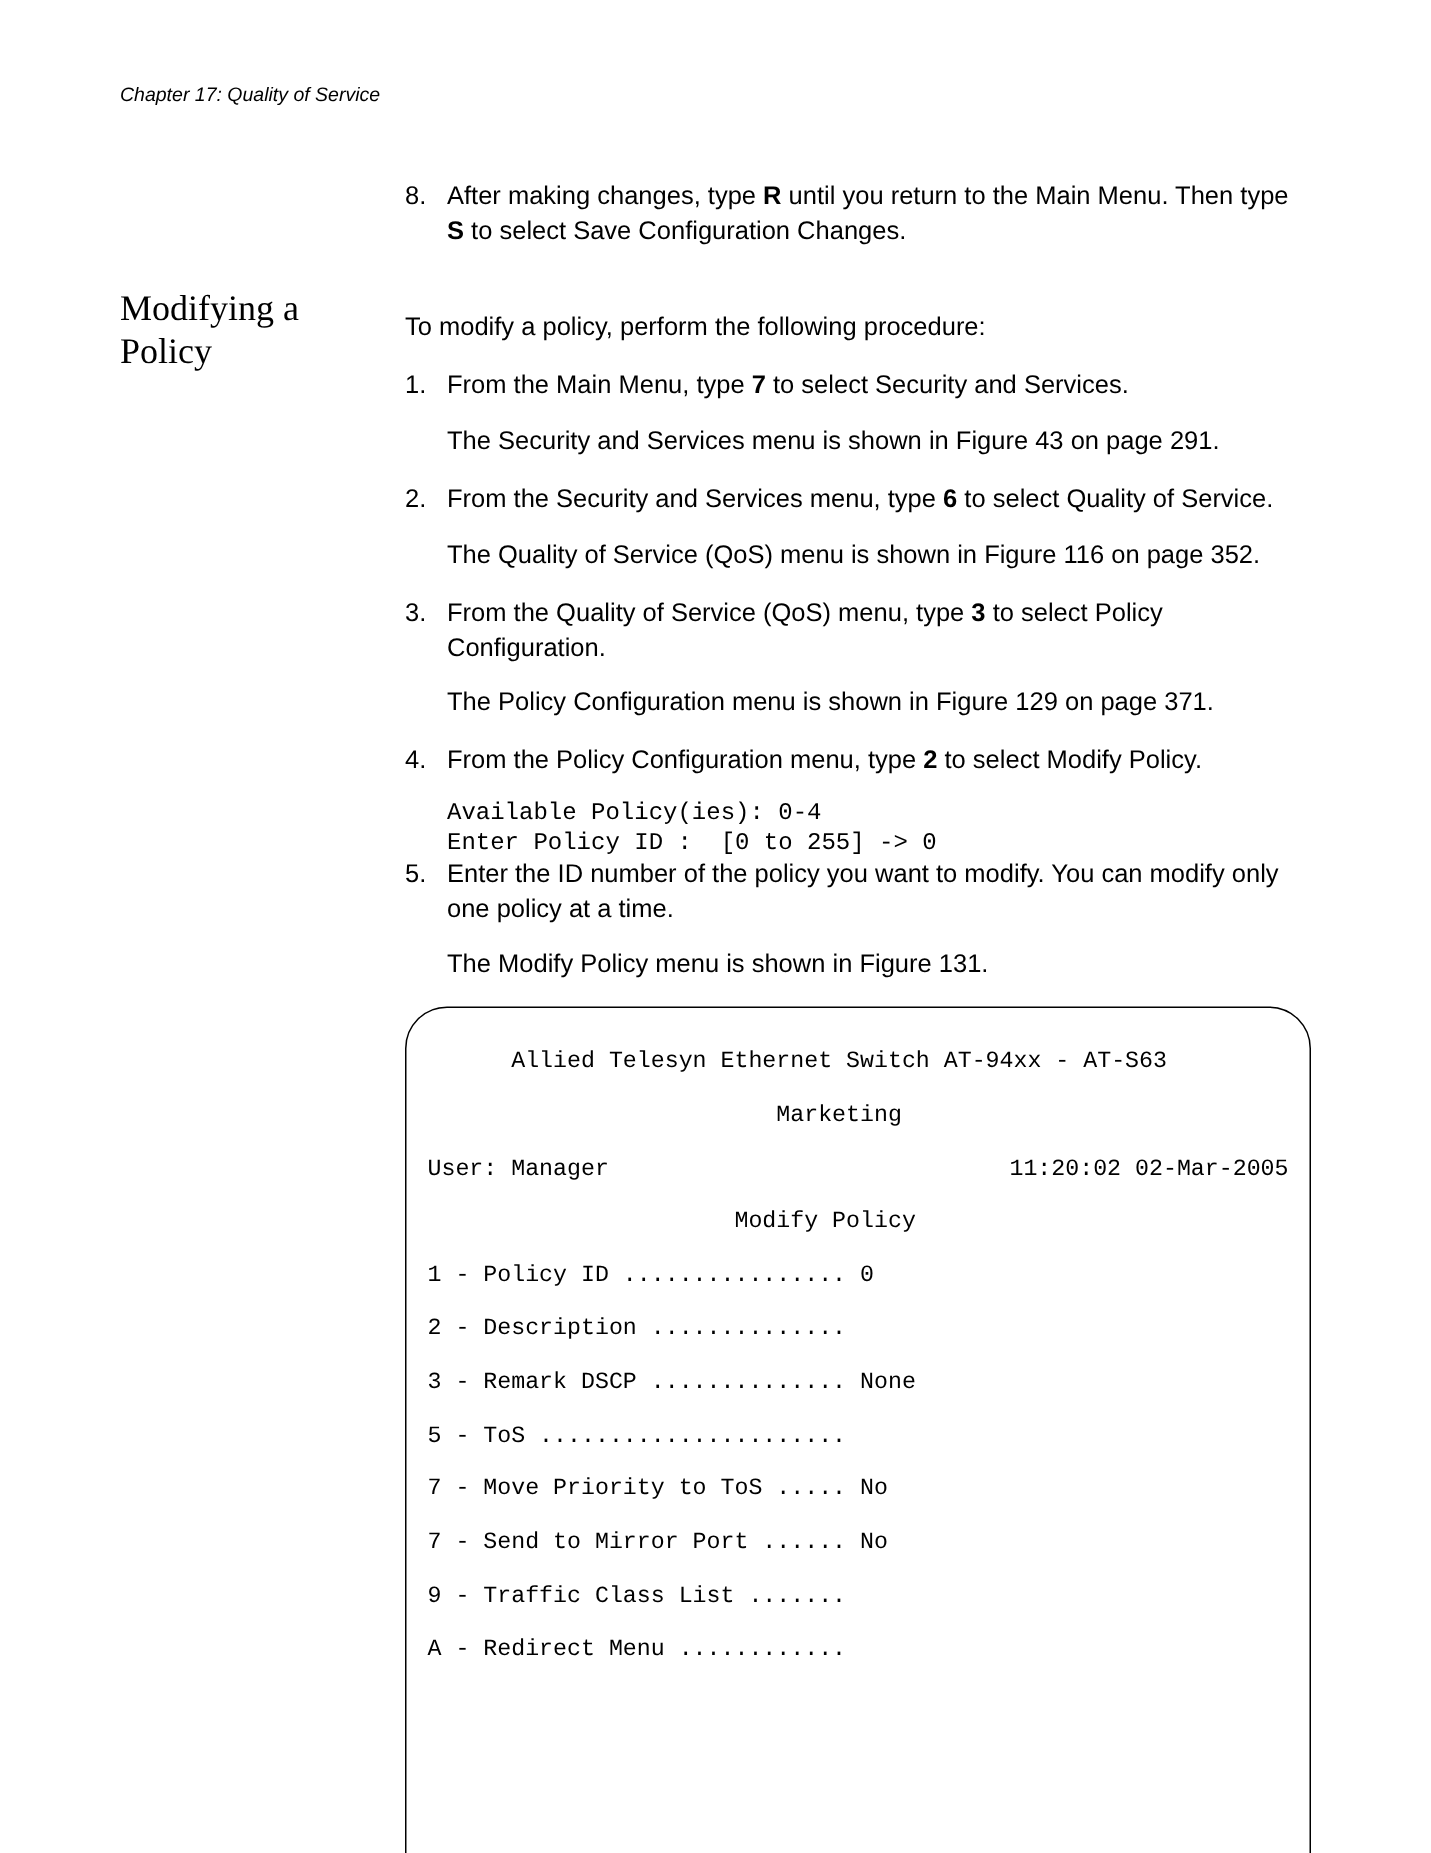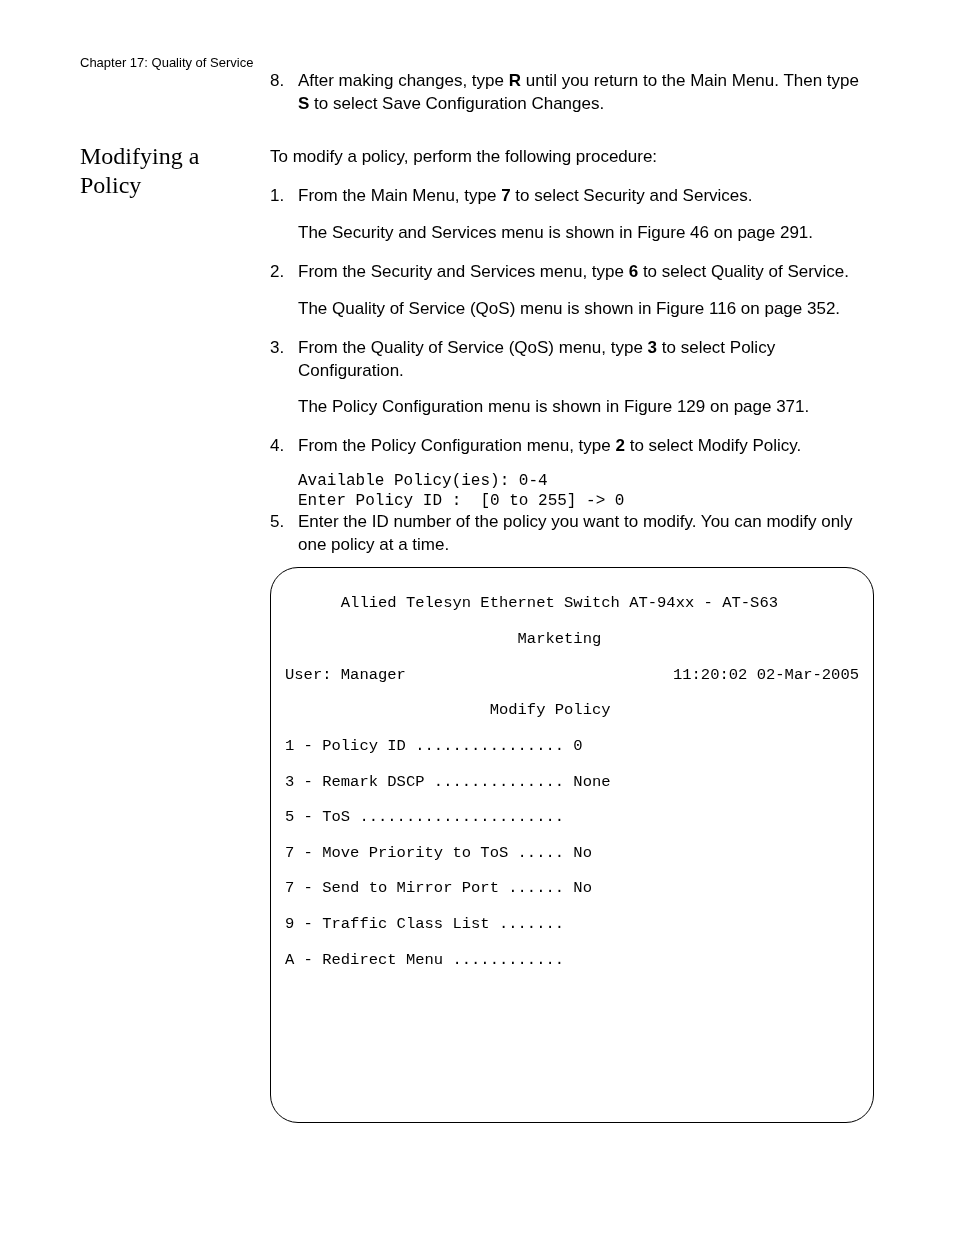--- a/index.html
+++ b/index.html
@@ -9,20 +9,22 @@
     font-family: Arial, Helvetica, sans-serif;
     color: #000;
     width: 954px;
   }
   .page {
     padding: 55px 80px 60px 80px;
     box-sizing: border-box;
   }
   .chapter-header {
     font-size: 13px;
+    margin-bottom: 50px;
+    font-style: italic;
   }
   .two-col {
     display: flex;
     align-items: flex-start;
   }
   .left-label {
     width: 190px;
     flex-shrink: 0;
     text-align: left;
     padding-right: 20px;
@@ -31,21 +33,21 @@
     font-weight: normal;
     font-size: 24px;
     line-height: 1.2;
   }
   .right-content {
     flex: 1;
     font-size: 17px;
     line-height: 1.35;
   }
   .right-content p {
-    margin: 4px 0 16px 0;
+    margin: 15px 0 16px 0;
   }
   .step {
     display: flex;
     margin-bottom: 8px;
   }
   .step-num {
     width: 28px;
     flex-shrink: 0;
   }
   .step-body {
@@ -109,21 +111,21 @@
     <div class="right-content">
 
       <p>To modify a policy, perform the following procedure:</p>
 
       <div class="step">
         <div class="step-num">1.</div>
         <div class="step-body">
           <span>From the Main Menu, type </span><span class="bold">7</span><span> to select Security and Services.</span>
         </div>
       </div>
-      <div class="step-sub">The Security and Services menu is shown in Figure 46 on page 291.</div>
+      <div class="step-sub">The Security and Services menu is shown in Figure 43 on page 291.</div>
 
       <div class="step">
         <div class="step-num">2.</div>
         <div class="step-body">
           <span>From the Security and Services menu, type </span><span class="bold">6</span><span> to select Quality of Service.</span>
         </div>
       </div>
       <div class="step-sub">The Quality of Service (QoS) menu is shown in Figure 116 on page 352.</div>
 
       <div class="step">
@@ -141,27 +143,29 @@
         </div>
       </div>
 
       <div class="prompt-block">Available Policy(ies): 0-4
 Enter Policy ID :  [0 to 255] -&gt; 0</div>
 
       <div class="step">
         <div class="step-num">5.</div>
         <div class="step-body">Enter the ID number of the policy you want to modify. You can modify only one policy at a time.</div>
       </div>
+      <div class="step-sub">The Modify Policy menu is shown in Figure 131.</div>
 
       <div class="menu-box">
 <div>      Allied Telesyn Ethernet Switch AT-94xx - AT-S63</div>
 <div>                         Marketing</div>
 <div style="display:flex;justify-content:space-between;"><span>User: Manager</span><span>11:20:02 02-Mar-2005</span></div>
 <div>                      Modify Policy</div>
 <div>1 - Policy ID ................ 0</div>
+<div>2 - Description ..............</div>
 <div>3 - Remark DSCP .............. None</div>
 <div>5 - ToS ......................</div>
 <div>7 - Move Priority to ToS ..... No</div>
 <div>7 - Send to Mirror Port ...... No</div>
 <div>9 - Traffic Class List .......</div>
 <div>A - Redirect Menu ............</div>
 
 
 
 

